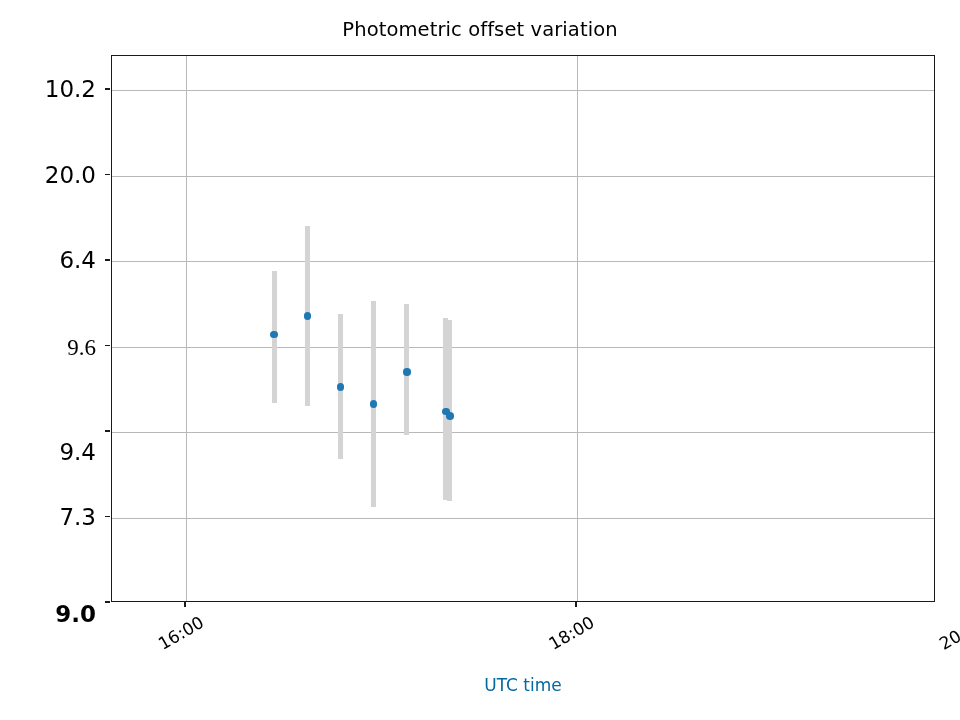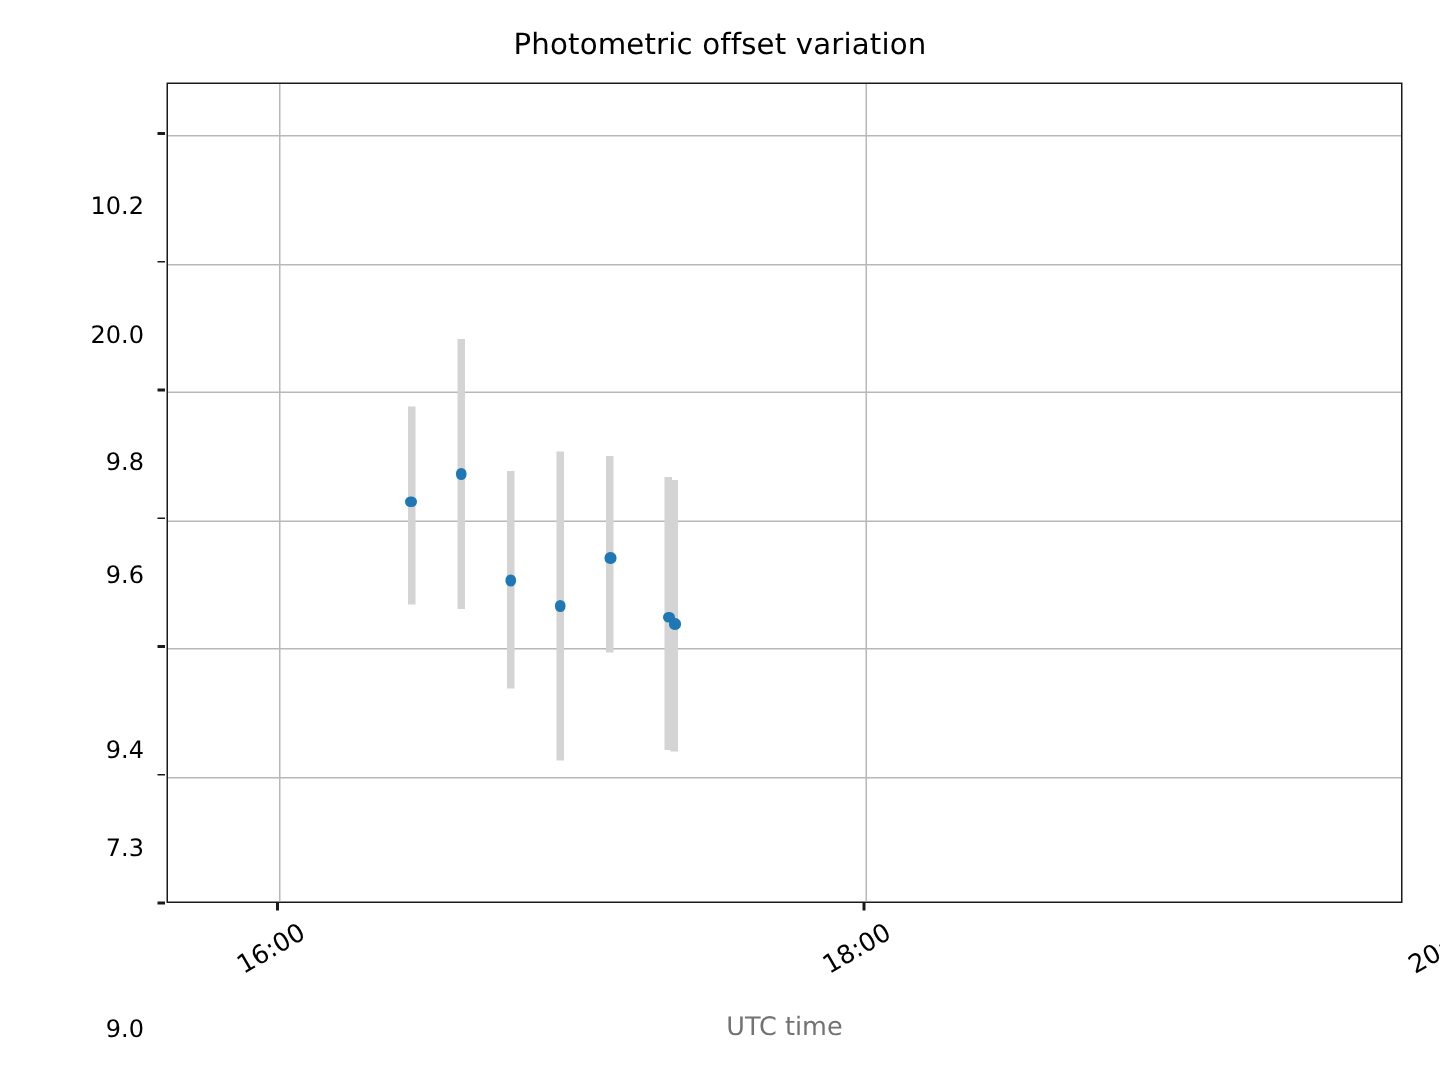--- a/index.html
+++ b/index.html
@@ -66,25 +66,24 @@
     position: absolute;
     width: 5px;
     height: 1.6px;
     background: #1a1a1a;
     left: 105px;
   }
   .ytick-label {
     position: absolute;
     right: 864px;
     text-align: right;
-    font-size: 16px;
+    font-size: 23px;
     color: #000000;
     white-space: nowrap;
     transform: translateY(-50%);
-    margin-top: 48px;
   }
   .xtick-mark {
     position: absolute;
     width: 1.6px;
     height: 5px;
     background: #1a1a1a;
     top: 602px;
   }
   .xtick-label {
     position: absolute;
@@ -105,21 +104,21 @@
     transform-origin: left center;
     white-space: nowrap;
   }
   #xlabel {
     position: absolute;
     left: 111px;
     width: 824px;
     top: 675px;
     text-align: center;
     font-size: 17px;
-    color: #737373;
+    color: #0369a1;
   }
 </style>
 </head>
 <body>
 
 <div id="figure">
 
   <div id="chart-title">Photometric offset variation</div>
 
   <div id="plot-area">
@@ -148,29 +147,29 @@
         <div class="datapoint" style="left: 228.45px; top: 330.76px;"></div>
         <div class="datapoint" style="left: 261.65px; top: 347.86px;"></div>
         <div class="datapoint" style="left: 294.84px; top: 316.23px;"></div>
         <div class="datapoint" style="left: 333.9px; top: 355.55px;"></div>
         <div class="datapoint" style="left: 337.8px; top: 359.82px;"></div>
       </div>
   </div>
 
   <div id="yaxis-layer">
       <div class="ytick-mark" style="top: 601.2px;"></div>
-      <div class="ytick-label" style="top: 638px;">9.0</div>
+      <div class="ytick-label" style="top: 614px; font-weight: bold;">9.0</div>
       <div class="ytick-mark" style="top: 515.73px;"></div>
       <div class="ytick-label" style="top: 516.53px;">7.3</div>
       <div class="ytick-mark" style="top: 430.26px;"></div>
       <div class="ytick-label" style="top: 452px;">9.4</div>
       <div class="ytick-mark" style="top: 344.79px;"></div>
-      <div class="ytick-label" style="top: 335px;">9.6</div>
+      <div class="ytick-label" style="top: 348px; font-family: Liberation Serif, serif;">9.6</div>
       <div class="ytick-mark" style="top: 259.32px;"></div>
-      <div class="ytick-label" style="top: 260.12px;">9.8</div>
+      <div class="ytick-label" style="top: 260.12px;">6.4</div>
       <div class="ytick-mark" style="top: 173.86px;"></div>
       <div class="ytick-label" style="top: 174.66px;">20.0</div>
       <div class="ytick-mark" style="top: 88.39px;"></div>
       <div class="ytick-label" style="top: 89.19px;">10.2</div>
     </div>
   <div id="xaxis-layer">
       <div class="xtick-mark" style="left: 184.4px;"></div>
       <div class="xtick-label" style="left: 0px; width: 197.199px; text-align: right; transform-origin: 197.199px top;">16:00</div>
       <div class="xtick-mark" style="left: 574.92px;"></div>
       <div class="xtick-label" style="left: 0px; width: 587.72px; text-align: right; transform-origin: 587.72px top;">18:00</div>

